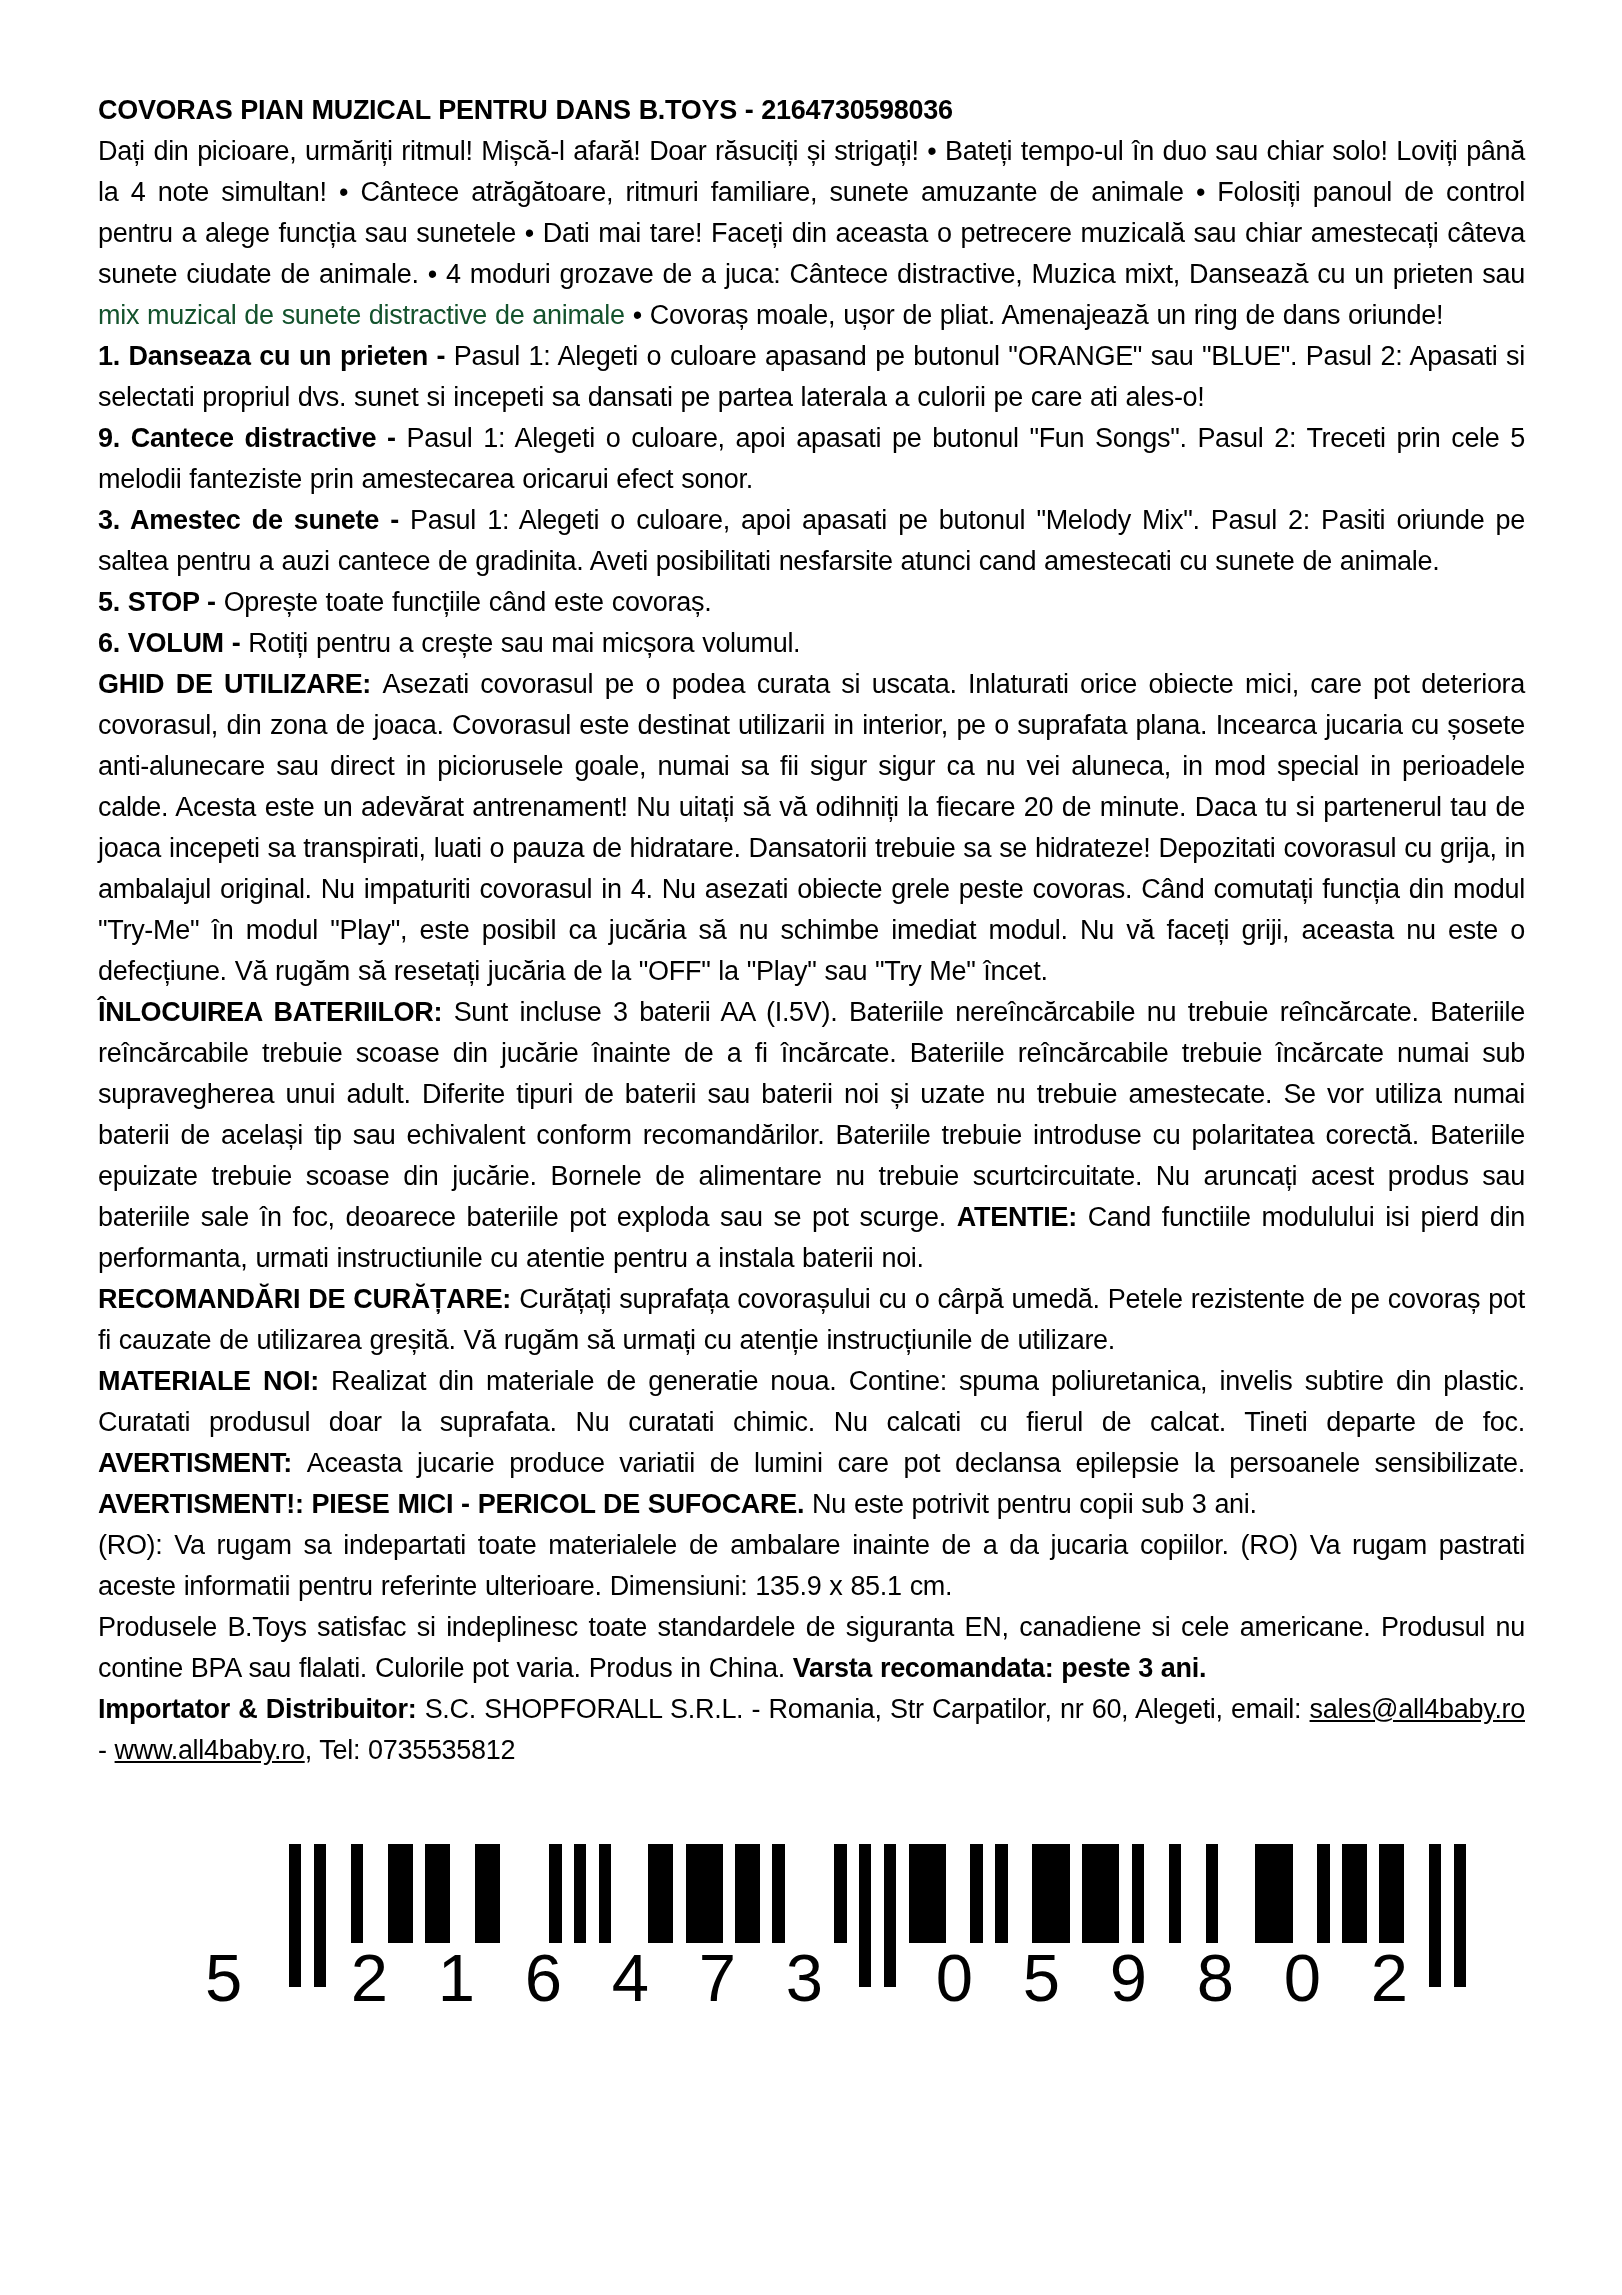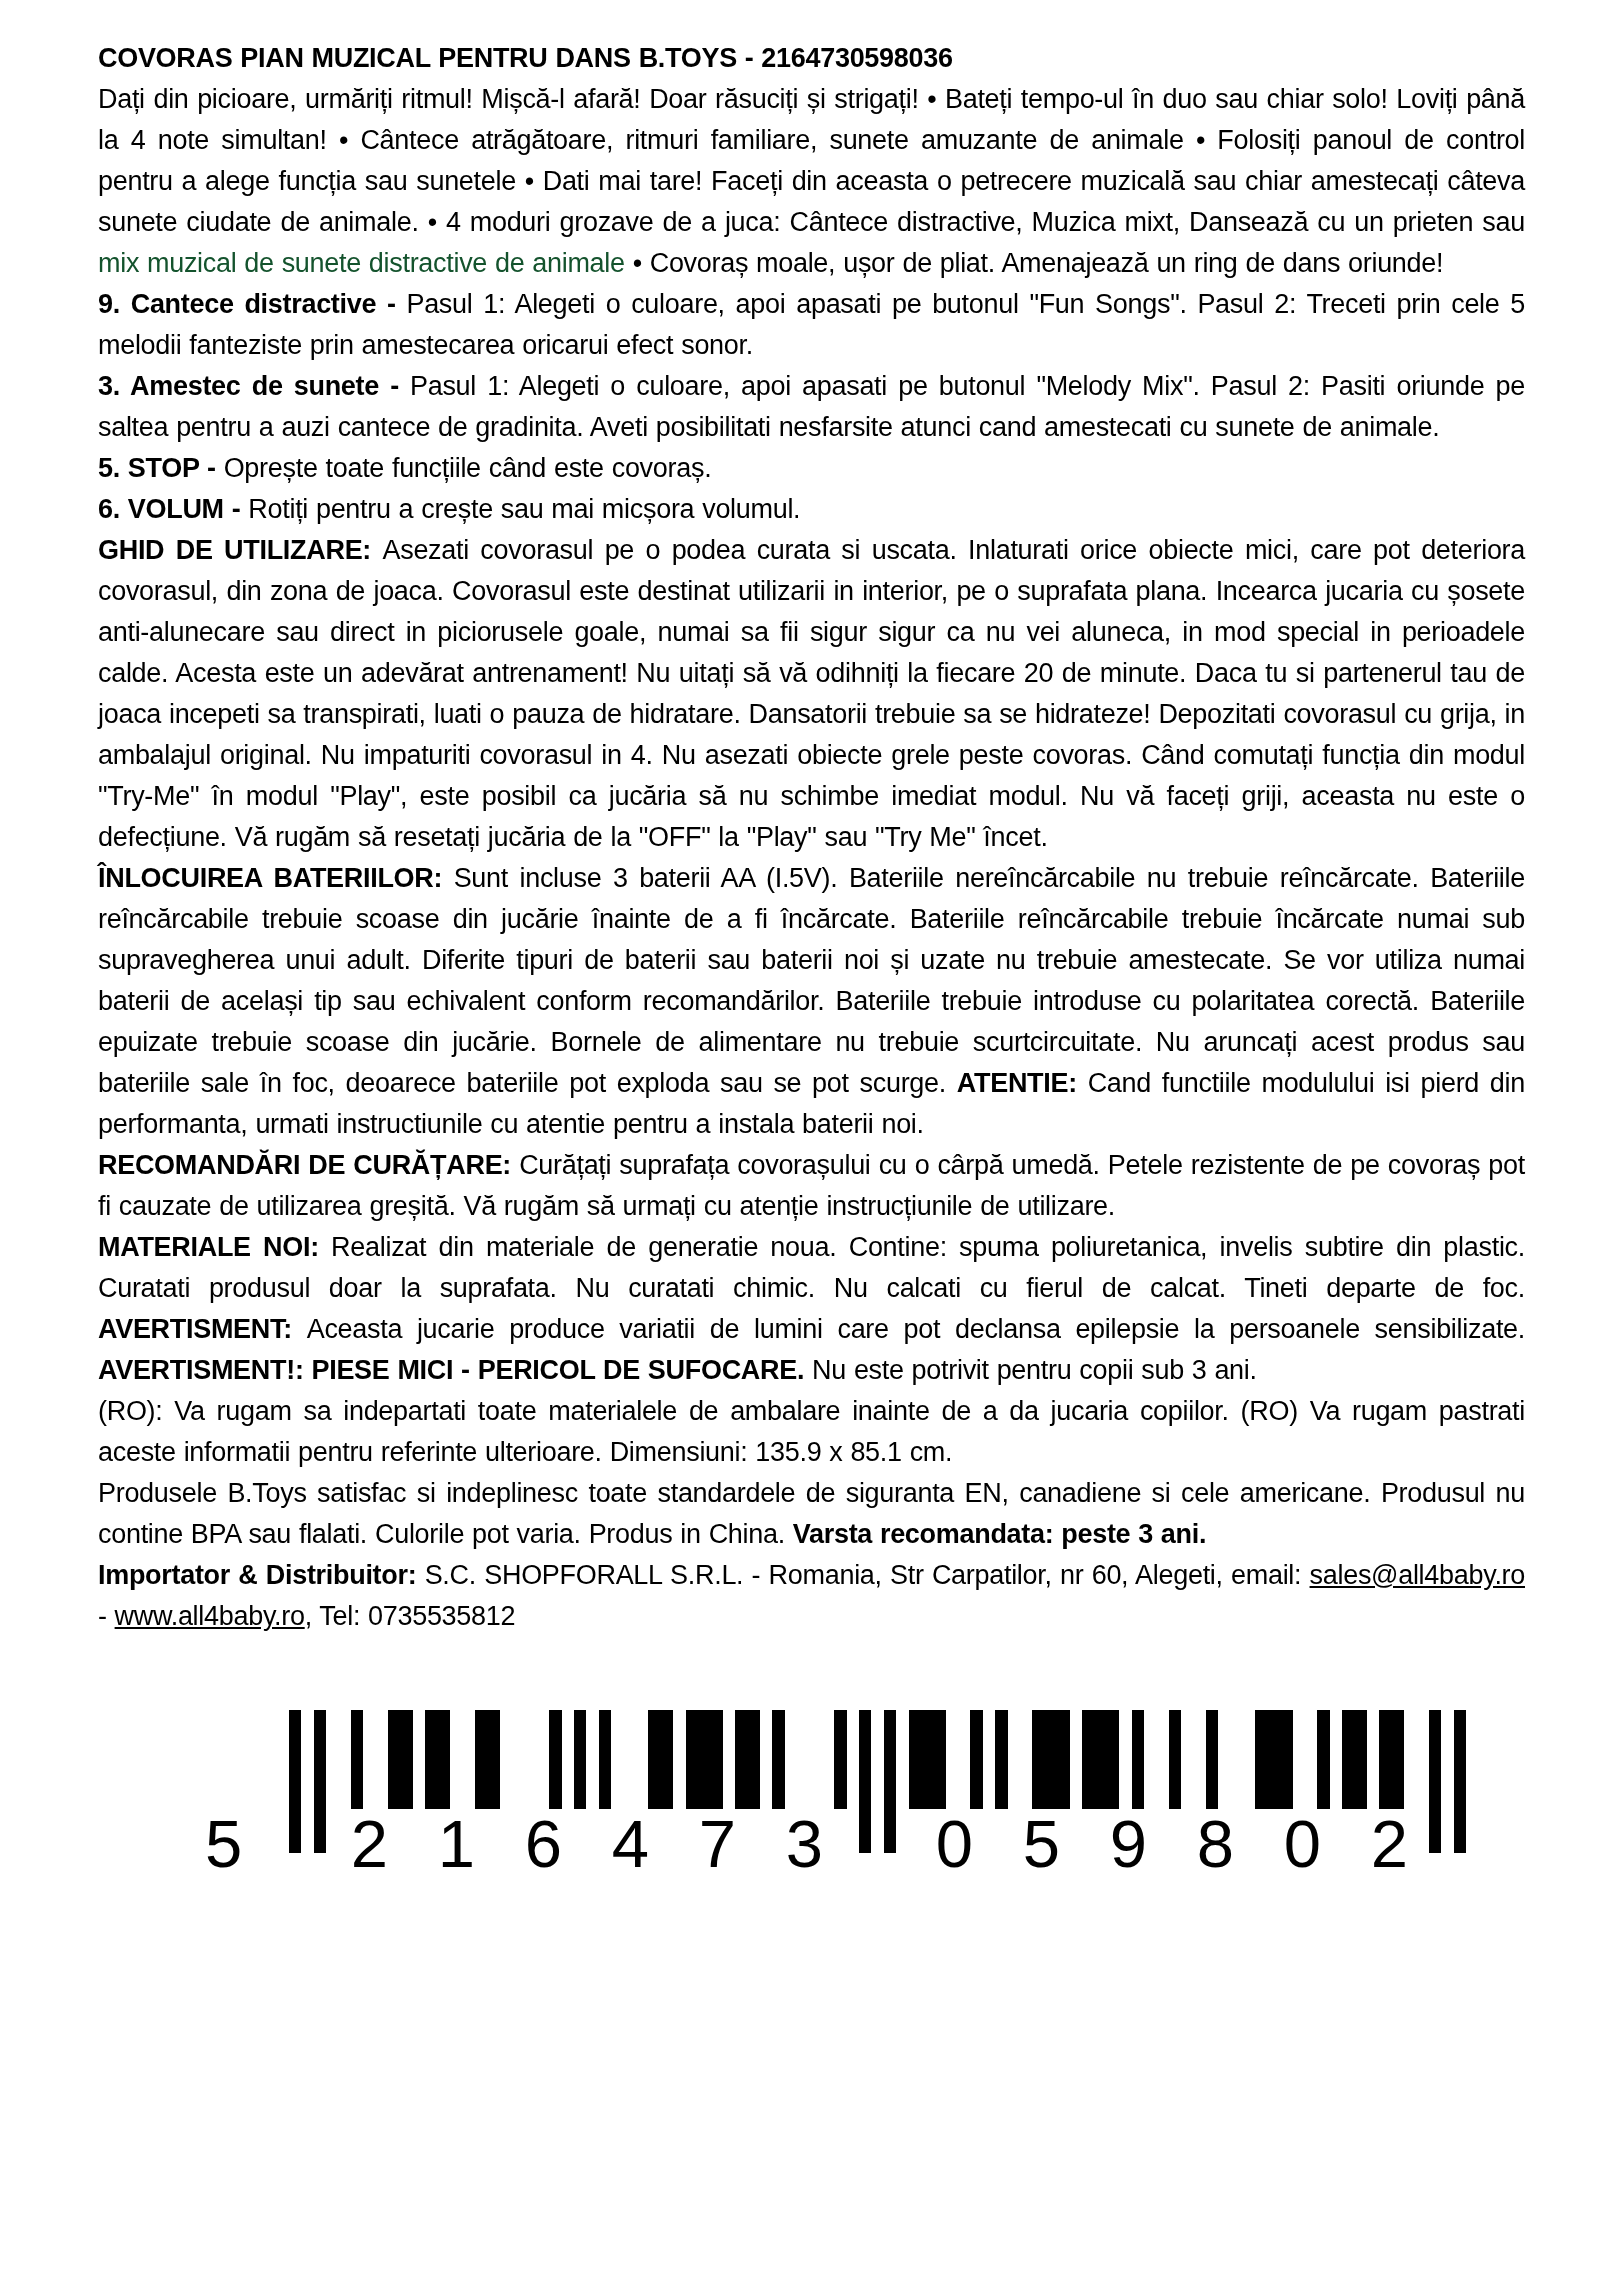--- a/index.html
+++ b/index.html
@@ -9,21 +9,21 @@
     height: 2295px;
     background: #ffffff;
     color: #000000;
     font-family: "Liberation Sans", sans-serif;
     overflow: hidden;
   }
   .page {
     box-sizing: border-box;
     width: 1623px;
     height: 2295px;
-    padding: 38px 98px 0 98px;
+    padding: 90px 98px 0 98px;
   }
   .doc p {
     margin: 0;
     font-size: 27px;
     line-height: 41px;
     letter-spacing: -0.3px;
     text-align: justify;
     word-spacing: 0.7px;
   }
   .title {
@@ -77,20 +77,21 @@
 <body>
 
 <div class="page">
   <div class="doc">
 
     <p class="title"><span>COVORAS PIAN MUZICAL PENTRU DANS B.TOYS - 2164730598036</span></p>
 
     <p><span>Dați din picioare, urmăriți ritmul! Mișcă-l afară! Doar răsuciți și strigați! • Bateți tempo-ul în duo sau chiar solo! Loviți până la 4 note simultan! • Cântece atrăgătoare, ritmuri familiare, sunete amuzante de animale • Folosiți panoul de control pentru a alege funcția sau sunetele • Dati mai tare! Faceți din aceasta o petrecere muzicală sau chiar amestecați câteva sunete ciudate de animale. • 4 moduri grozave de a juca: Cântece distractive, Muzica mixt, Dansează cu un prieten sau </span><span class="highlight">mix muzical de sunete distractive de animale</span><span> • Covoraș moale, ușor de pliat. Amenajează un ring de dans oriunde!</span></p>
 
 
+    <p><span class="bold">1. Danseaza cu un prieten - </span><span>Pasul 1: Alegeti o culoare apasand pe butonul "ORANGE" sau "BLUE". Pasul 2: Apasati si selectati propriul dvs. sunet si incepeti sa dansati pe partea laterala a culorii pe care ati ales-o!</span></p>
 
     <p><span class="bold">9. Cantece distractive - </span><span>Pasul 1: Alegeti o culoare, apoi apasati pe butonul "Fun Songs". Pasul 2: Treceti prin cele 5 melodii fanteziste prin amestecarea oricarui efect sonor.</span></p>
 
     <p><span class="bold">3. Amestec de sunete - </span><span>Pasul 1: Alegeti o culoare, apoi apasati pe butonul "Melody Mix". Pasul 2: Pasiti oriunde pe saltea pentru a auzi cantece de gradinita. Aveti posibilitati nesfarsite atunci cand amestecati cu sunete de animale.</span></p>
 
 
     <p><span class="bold">5. STOP - </span><span>Oprește toate funcțiile când este covoraș.</span></p>
 
     <p><span class="bold">6. VOLUM - </span><span>Rotiți pentru a crește sau mai micșora volumul.</span></p>
 

